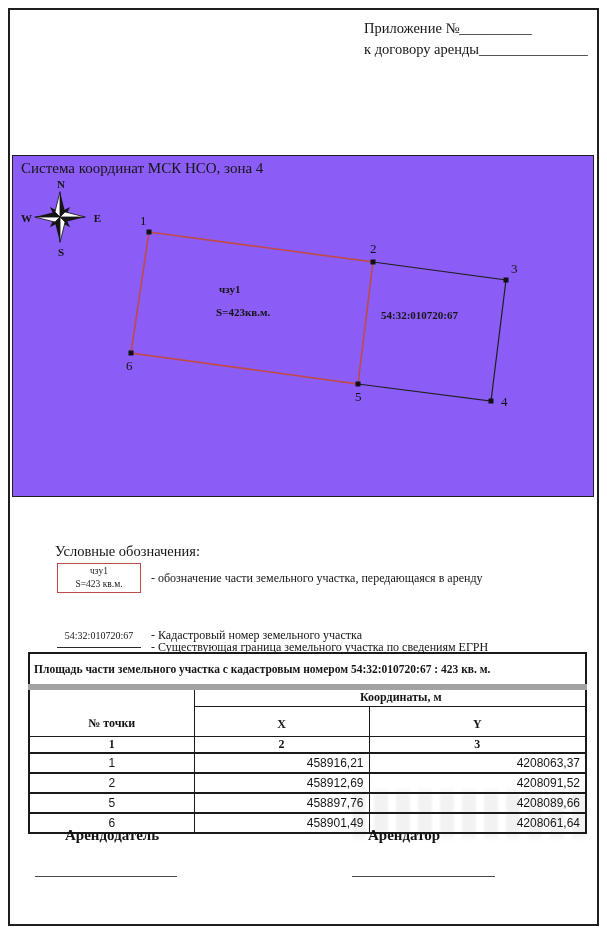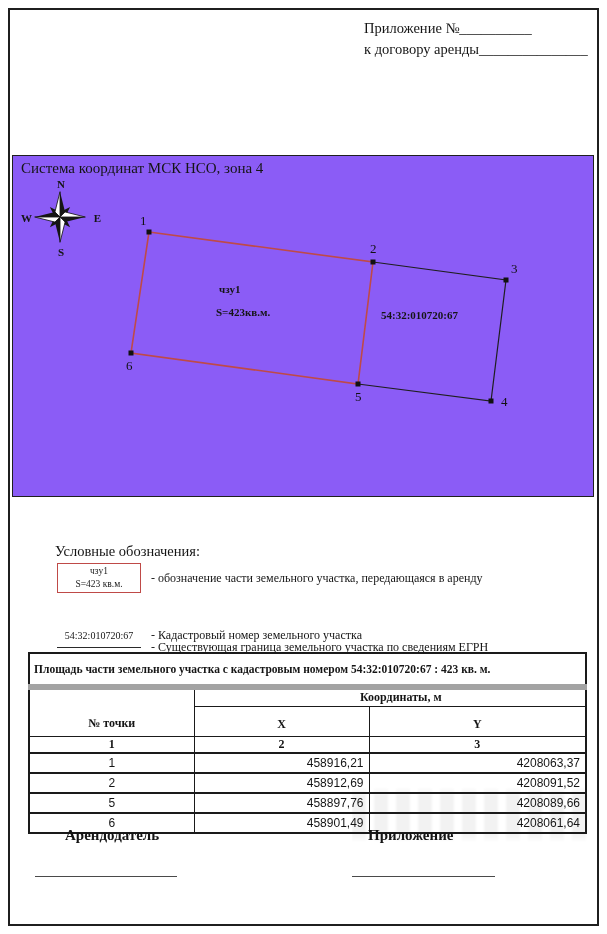--- a/index.html
+++ b/index.html
@@ -204,16 +204,16 @@
       <td>6</td>
       <td class="val">458901,49</td>
       <td class="val">4208061,64</td>
     </tr>
   </tbody>
     </table>
 
   <div class="watermark"></div>
 
   <div class="sig-label sig-left-label">Арендодатель</div>
-  <div class="sig-label sig-right-label">Приложение</div>
+  <div class="sig-label sig-right-label">Арендатор</div>
   <div class="sig-line sig-left-line"></div>
   <div class="sig-line sig-right-line"></div>
 </div>
 
 </body></html>

